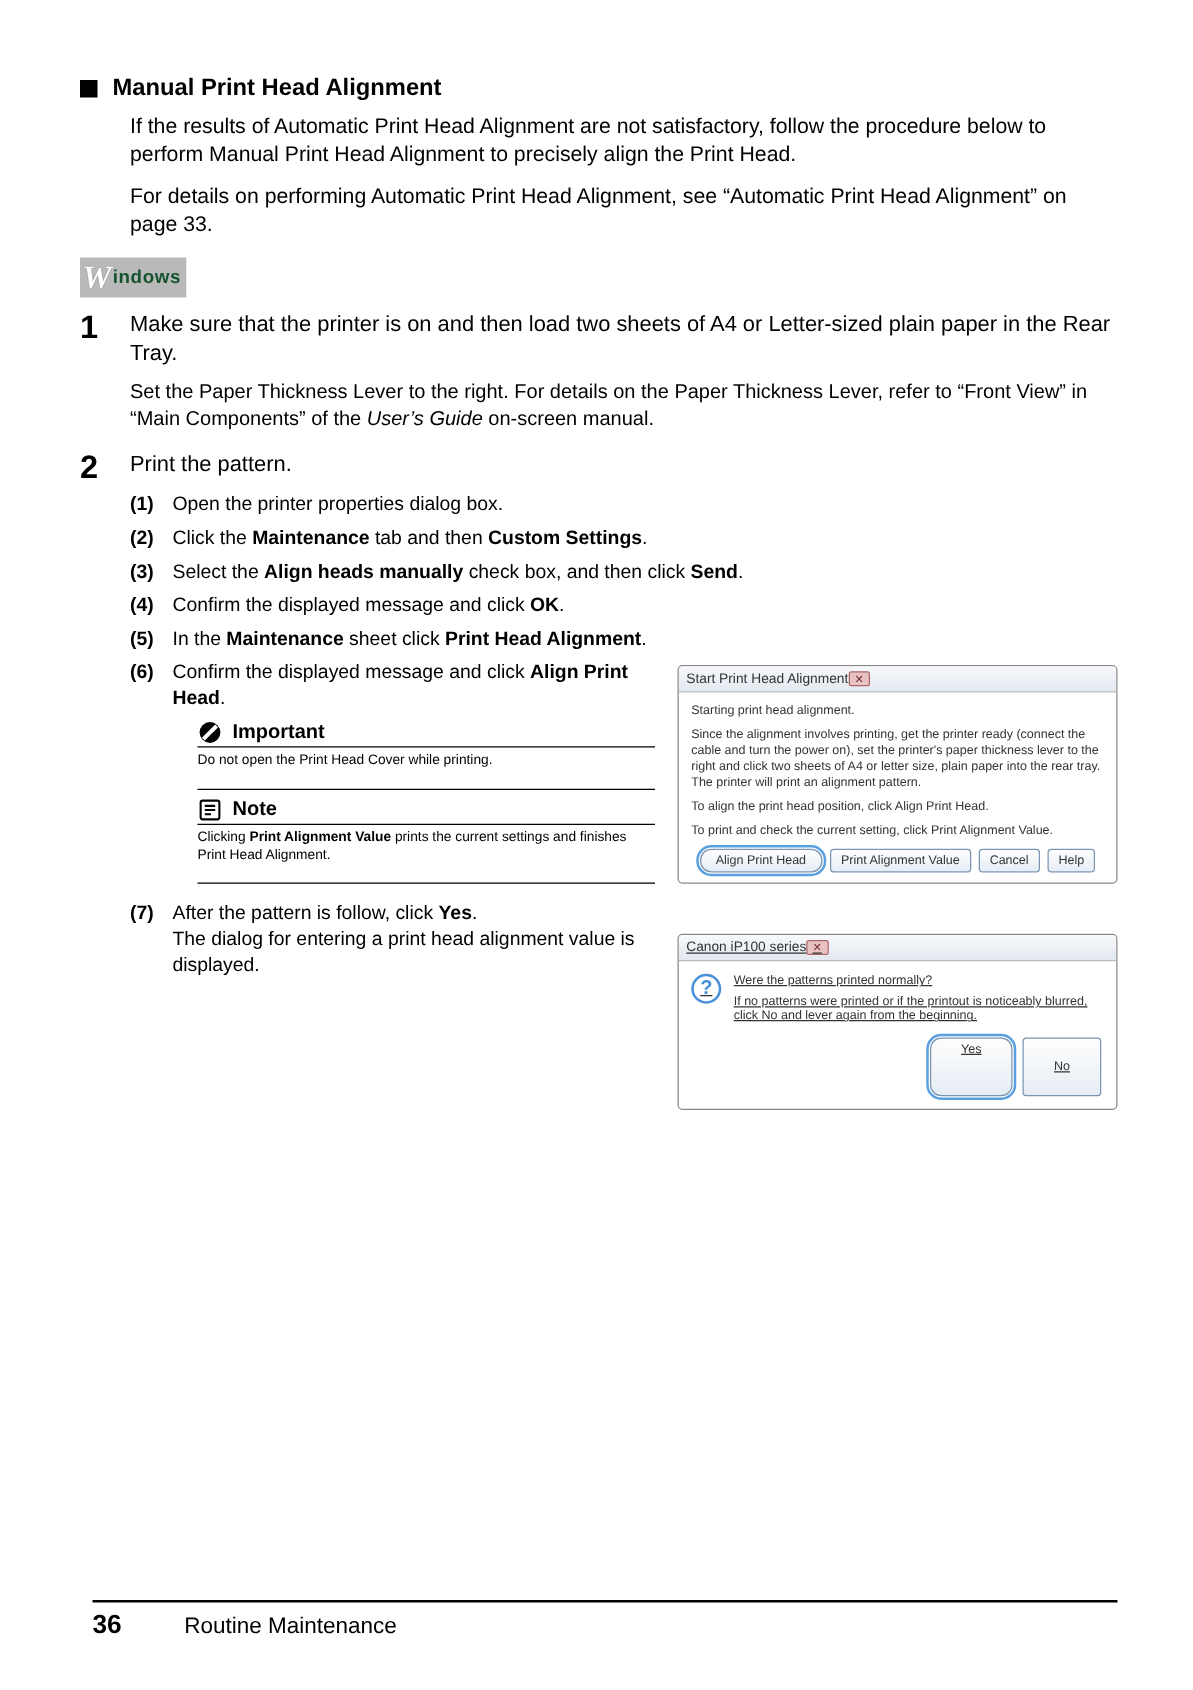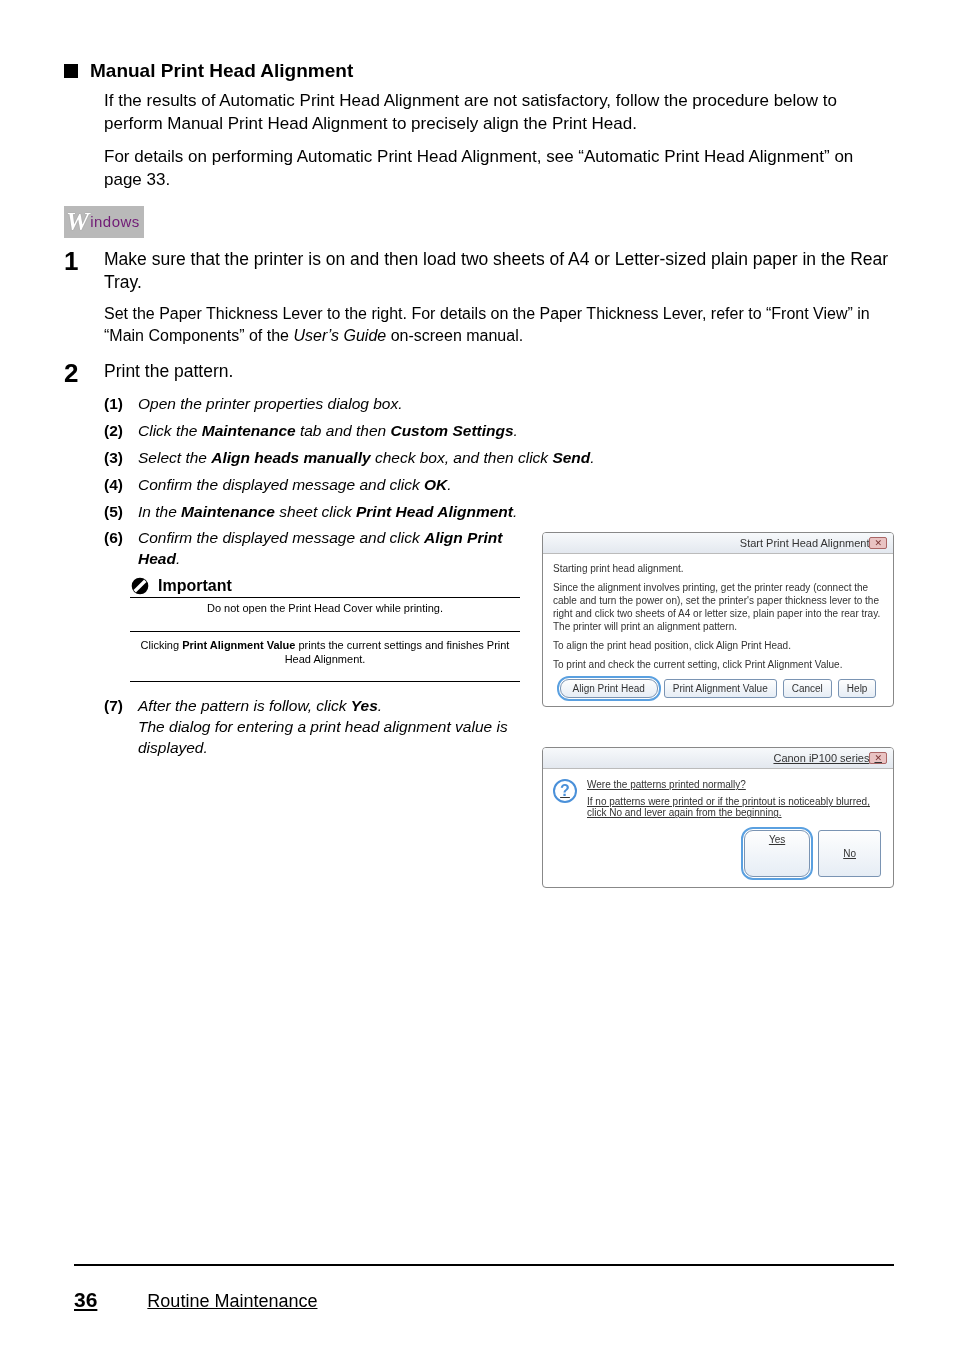--- a/index.html
+++ b/index.html
@@ -3,51 +3,51 @@
 <meta charset="utf-8">
 <style>
   * { box-sizing: border-box; margin: 0; padding: 0; }
   body { font-family: Arial, Helvetica, sans-serif; width: 954px; height: 1352px; background: #fff; color: #000; padding: 60px 60px 40px 74px; position: relative; }
   .sec-head { display: flex; align-items: center; margin-left: -10px; margin-bottom: 8px; }
   .bullet-sq { width: 14px; height: 14px; background: #000; margin-right: 12px; }
   .sec-title { font-size: 19px; font-weight: bold; }
   .body-text { font-size: 17px; line-height: 1.35; margin-left: 30px; margin-bottom: 10px; }
   .os-label { margin: 14px 0 10px -10px; display: flex; align-items: center; background: #b9b9b9; padding: 1px 4px 1px 2px; width: fit-content; }
   .os-w { font-family: Georgia, 'Times New Roman', serif; font-weight: bold; font-size: 26px; font-style: italic; color: #fff; margin-right: 1px; text-shadow: 0 0 1px #777; }
-  .os-rest { font-weight: normal; font-size: 15px; color: #701a75; letter-spacing: 0.5px; }
+  .os-rest { font-weight: bold; font-size: 15px; color: #14532d; letter-spacing: 0.5px; }
   .step { display: flex; margin-bottom: 14px; margin-left: -10px; }
   .step-num { font-size: 26px; font-weight: bold; width: 40px; flex-shrink: 0; line-height: 1; }
   .step-body { flex: 1; }
   .step-main { font-size: 17.5px; line-height: 1.35; }
   .step-sub { font-size: 16px; line-height: 1.35; margin-top: 8px; }
   .sub-list { margin-top: 10px; }
   .sub-item { display: flex; margin-bottom: 6px; font-size: 15.5px; line-height: 1.35; }
   .sub-num { font-weight: bold; width: 34px; flex-shrink: 0; }
-  .sub-text { flex: 1; font-style: italic; }
-  .callout-wrap { margin-left: 26px; margin-top: 4px; margin-bottom: 6px; max-width: 390px; text-align: center; }
+  .sub-text { flex: 1; }
+  .callout-wrap { margin-left: 54px; margin-top: 4px; margin-bottom: 6px; max-width: 390px; }
   .callout-head { display: flex; align-items: center; border-bottom: 1px solid #000; padding-bottom: 1px; margin-bottom: 3px; }
   .callout-icon { width: 20px; height: 20px; margin-right: 8px; flex-shrink: 0; }
   .callout-title { font-weight: bold; font-size: 16px; }
   .callout-body { font-size: 11px; line-height: 1.3; border-bottom: 1px solid #000; padding-bottom: 15px; }
   .two-col { display: flex; gap: 18px; }
   .left-col { flex: 0 0 420px; }
   .right-col { flex: 1; }
   .dialog { border: 1px solid #888; border-radius: 4px; background: #fff; font-size: 10px; color: #333; overflow: hidden; margin-bottom: 12px; margin-top: 4px; }
-  .dialog-title { background: linear-gradient(#f7f9fb,#e3e8ef); padding: 4px 6px; border-bottom: 1px solid #bbb; display:flex; justify-content:flex-end; align-items:center; font-size:11px; }
+  .dialog-title { background: linear-gradient(#f7f9fb,#e3e8ef); padding: 4px 6px; border-bottom: 1px solid #bbb; display:flex; justify-content:flex-start; align-items:center; font-size:11px; }
   .close-x { border:1px solid #a66; background:#e9c3c3; border-radius:2px; color:#733; padding:0 4px; font-size:9px; }
   .dialog-body { padding: 8px 10px; }
   .dialog-body p { margin-bottom: 6px; line-height: 1.3; }
   .dialog-btns { display: flex; gap: 6px; justify-content: center; margin-top: 8px; }
   .btn { border: 1px solid #7a94b3; border-radius: 3px; background: linear-gradient(#fefefe,#e6edf5); padding: 3px 8px; font-size: 10px; text-align: center; white-space: nowrap; }
   .btn-hi { outline: 2px solid #5aa0e0; outline-offset: 1px; border-radius: 9px; padding: 3px 12px; }
   .dialog2 { border: 1px solid #888; border-radius: 4px; background: #fff; font-size: 10px; color: #333; overflow: hidden; margin-top: 8px; text-decoration: underline; }
   .d2-body { display:flex; padding: 10px 12px 6px 10px; }
   .q-icon { width: 24px; height: 24px; border-radius: 50%; border:2px solid #4a90d9; display:flex; align-items:center; justify-content:center; color:#4a90d9; font-weight:bold; font-size:16px; margin-right:10px; flex-shrink:0; }
   .d2-btns { display:flex; justify-content:flex-end; gap:8px; padding: 6px 12px 10px; }
-  .footer { position: absolute; bottom: 40px; left: 74px; right: 60px; border-top: 2px solid #000; padding-top: 22px; display: flex; align-items: baseline; text-decoration: underline; }
+  .footer { position: absolute; bottom: 40px; left: 74px; right: 60px; border-top: 2px solid #000; padding-top: 6px; display: flex; align-items: baseline; }
   .page-no { font-size: 21px; font-weight: bold; margin-right: 50px; }
   .foot-label { font-size: 18px; }
   b { font-weight: bold; }
   i { font-style: italic; }
 </style>
 </head>
 <body>
 
 <div class="sec-head">
   <div class="bullet-sq"></div>
@@ -111,20 +111,29 @@
               <svg class="callout-icon" viewBox="0 0 24 24">
                   <circle cx="12" cy="12" r="10" fill="#000"></circle>
                   <rect x="3" y="10" width="18" height="4" fill="#fff" transform="rotate(-45 12 12)"></rect>
                 </svg>
               <span class="callout-title">Important</span>
             </div>
             <div class="callout-body">Do not open the Print Head Cover while printing.</div>
           </div>
 
           <div class="callout-wrap">
+            <div class="callout-head">
+              <svg class="callout-icon" viewBox="0 0 24 24">
+                  <rect x="3" y="3" width="18" height="18" rx="2" fill="none" stroke="#000" stroke-width="2"></rect>
+                  <line x1="7" y1="8" x2="17" y2="8" stroke="#000" stroke-width="2"></line>
+                  <line x1="7" y1="12" x2="17" y2="12" stroke="#000" stroke-width="2"></line>
+                  <line x1="7" y1="16" x2="13" y2="16" stroke="#000" stroke-width="2"></line>
+                </svg>
+              <span class="callout-title">Note</span>
+            </div>
             <div class="callout-body"><span>Clicking </span><b>Print Alignment Value</b><span> prints the current settings and finishes Print Head Alignment.</span></div>
           </div>
 
           <div class="sub-item" style="margin-top:14px">
             <span class="sub-num">(7)</span>
             <span class="sub-text"><span>After the pattern is follow, click </span><b>Yes</b><span>.</span><br><span>The dialog for entering a print head alignment value is displayed.</span></span>
           </div>
         </div>
 
         <div class="right-col">

